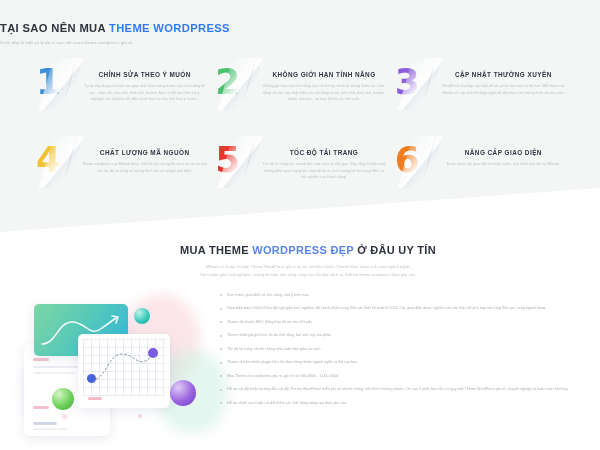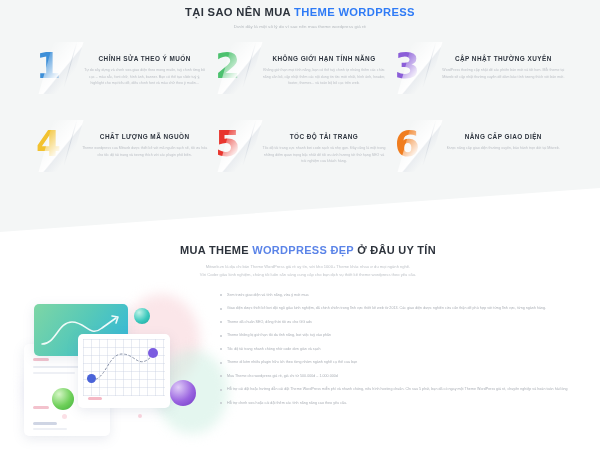--- a/index.html
+++ b/index.html
@@ -23,22 +23,21 @@
     left: 0; top: 0;
     width: 600px;
     height: 232px;
     background: #f4f6f6;
     -webkit-clip-path: polygon(0 0, 100% 0, 100% 188px, 0 232px);
     clip-path: polygon(0 0, 100% 0, 100% 188px, 0 232px);
     overflow: hidden;
   }
 
   .sec1-head {
-    text-align: center;
-    padding-top: 6px;
+    padding-top: 22px;
   }
   .sec1-title {
     font-size: 11.2px;
     font-weight: bold;
     letter-spacing: .35px;
     color: #2d333c;
     line-height: 1.2;
   }
   .sec1-title .accent { color: #2f7bf6; }
   .sec1-sub {

